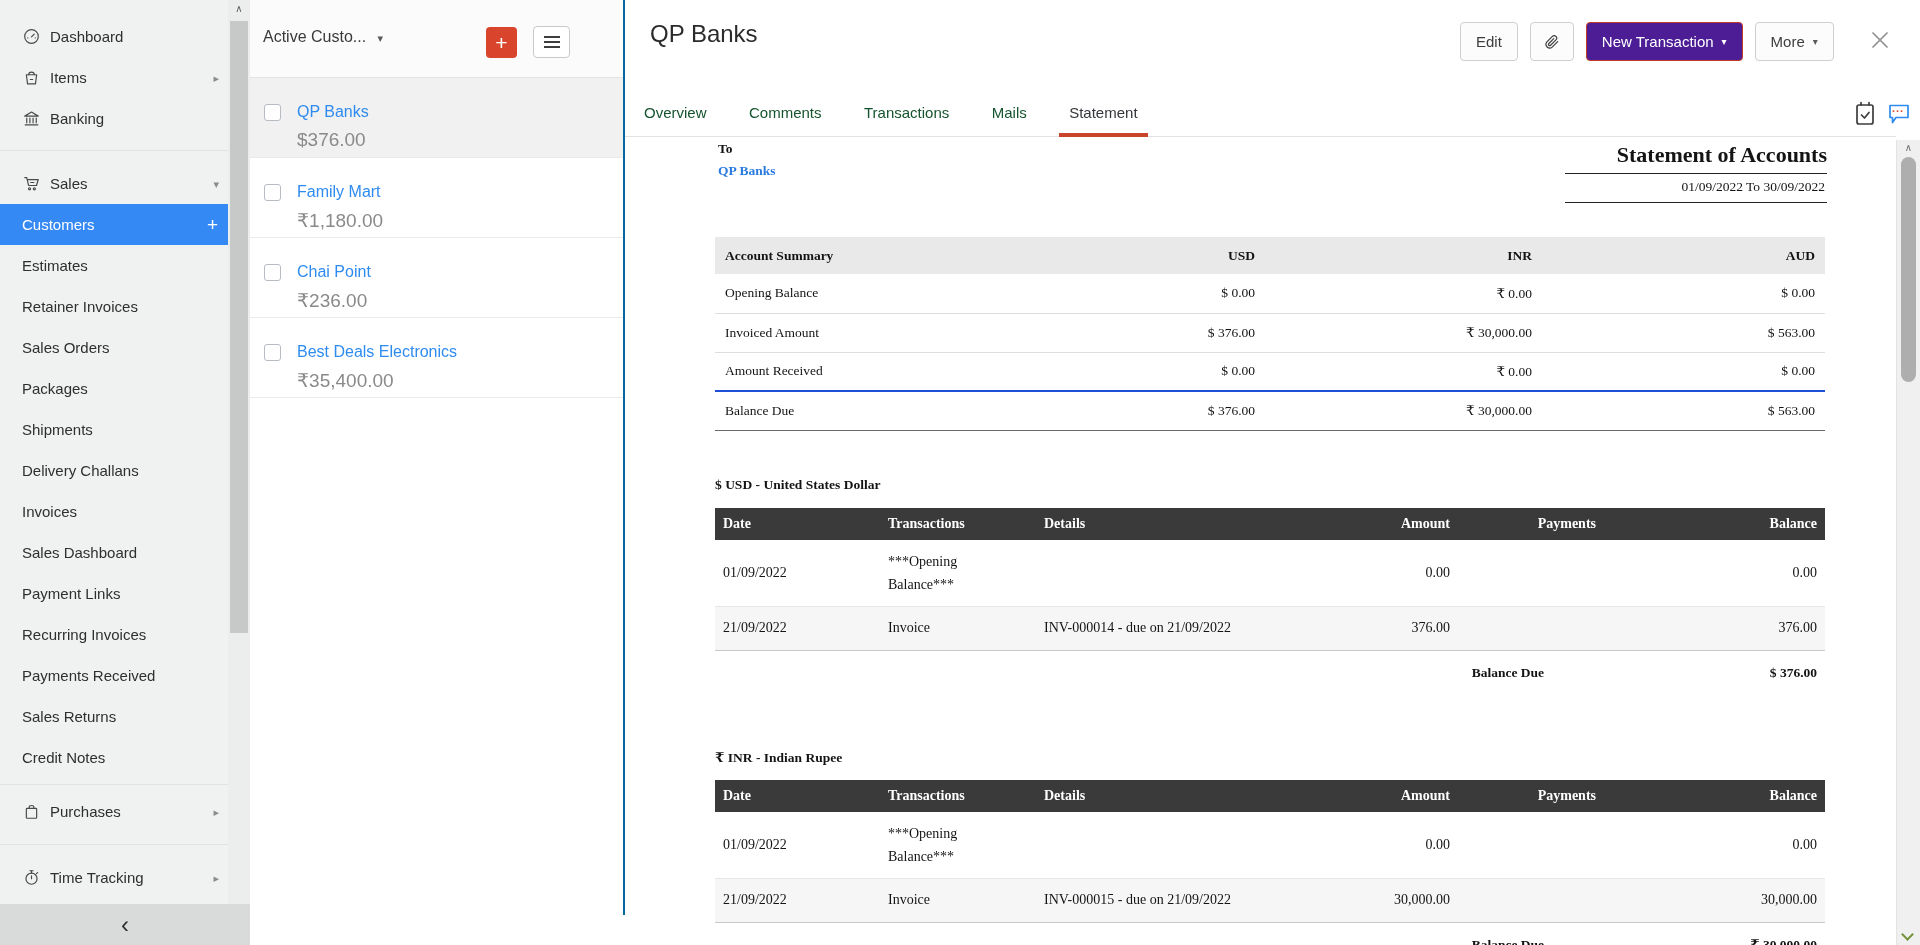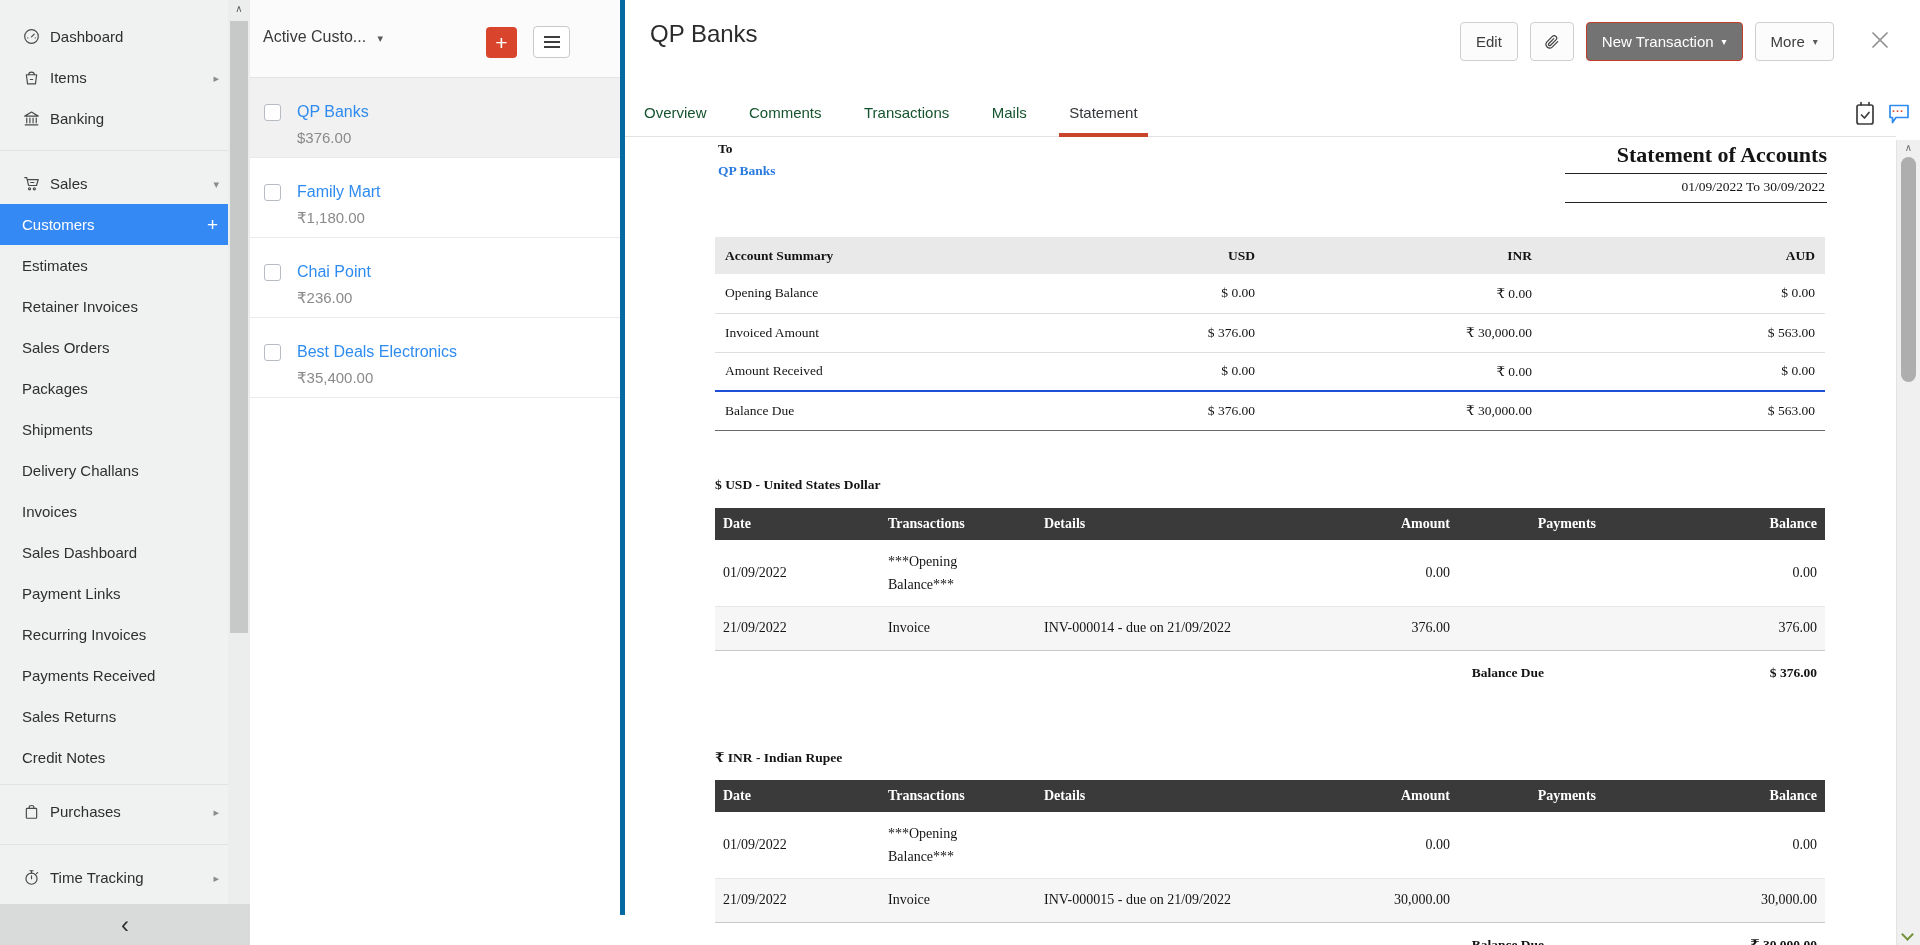--- a/index.html
+++ b/index.html
@@ -21,43 +21,43 @@
   .nav-divider.small { margin:6px 0 6px 0; }
   .nav-divider.mid { margin:12px 0 12px 0; }
   #sidebar-scrollbar { position:absolute; right:0; top:0; width:22px; height:904px; background:#eceded; }
   #sidebar-scroll-up { height:18px; text-align:center; font-size:10px; line-height:18px; color:#5f5f5f; cursor:pointer; }
   #sidebar-scroll-thumb { position:absolute; left:2px; top:21px; width:18px; height:612px; background:#c7c9c9; cursor:pointer; }
   #sidebar-collapse { position:absolute; left:0; bottom:0; width:250px; height:41px; background:#d9dada;
     display:flex; align-items:center; justify-content:center; cursor:pointer; }
   #sidebar-collapse .glyph { font-size:24px; color:#2f2f2f; line-height:1; }
 
   
-  #list-panel { position:absolute; left:250px; top:0; width:375px; height:915px; background:#fff; border-right:5px solid #0369a1; }
+  #list-panel { position:absolute; left:250px; top:0; width:375px; height:915px; background:#fff; border-right:2px solid #0369a1; }
   #list-header { height:78px; background:#fbfbfb; border-bottom:1px solid #e4e4e4; position:relative; }
   #filter-label { position:absolute; left:13px; top:28px; font-size:16px; color:#3a3a3a; cursor:pointer; }
   #filter-label .caret { font-size:11px; color:#5a5a5a; margin-left:7px; }
   #add-customer { position:absolute; left:236px; top:27px; width:31px; height:31px; background:#d8452c;
     border-radius:4px; color:#fff; font-size:21px; text-align:center; line-height:29px; cursor:pointer; border:none; }
   #list-menu { position:absolute; left:283px; top:26px; width:37px; height:32px; background:#fff; border:1px solid #c9c9c9;
     border-radius:4px; display:flex; flex-direction:column; justify-content:center; align-items:center; gap:3px; cursor:pointer; }
   #list-menu i { display:block; width:16px; height:2px; background:#3d3d3d; }
   .cust-row { height:80px; border-bottom:1px solid #eaeaea; position:relative; background:#fff; cursor:pointer; }
   .cust-row.selected { background:#f1f1f1; }
   .cbx { position:absolute; left:14px; top:26px; width:17px; height:17px; border:1.5px solid #b7bcc2; border-radius:3px; background:#fff; cursor:pointer; }
   .cust-name { position:absolute; left:47px; top:25px; font-size:16px; color:#2e8bf0; }
-  .cust-amt  { position:absolute; left:47px; top:51px; font-size:15px; color:#8a8a8a; }
+  .cust-amt  { position:absolute; left:47px; top:51px; font-size:19px; color:#8a8a8a; }
 
   
   #main { position:absolute; left:625px; top:0; width:1295px; height:945px; background:#fff; }
   #page-title { position:absolute; left:25px; top:20px; font-size:24px; font-weight:500; color:#2b2b2b; }
   #header-actions { position:absolute; left:835px; top:22px; height:39px; display:flex; gap:12px; }
   .btn { height:39px; border:1px solid #cfcfcf; background:#fcfcfc; border-radius:4px; font-size:15px; color:#3d3d3d;
     display:flex; align-items:center; justify-content:center; padding:0 15px; cursor:pointer; white-space:nowrap; }
   .btn .caret { font-size:10px; margin-left:8px; color:#5a5a5a; }
-  .btn.primary { background:#737373; border-color:#c23d27; color:#fff; }
+  .btn.primary { background:#4c1d95; border-color:#c23d27; color:#fff; }
   .btn.primary .caret { color:#fff; }
   #close-btn { position:absolute; left:1243px; top:28px; width:26px; height:26px; cursor:pointer; }
 
   #tabbar { position:absolute; left:0; top:100px; width:1271px; height:37px; border-bottom:1px solid #e2e2e2; padding-left:19px; }
   .tab { position:relative; display:inline-block; height:37px; line-height:26px; margin-right:38px;
     font-size:15px; color:#14532d; cursor:pointer; }
   .tab.active { color:#33363b; font-weight:500; }
   .tab-underline { position:absolute; left:-10px; right:-10px; bottom:0; height:4px; background:#c8452c; }
   #tab-icons { position:absolute; left:1228px; top:100px; display:flex; gap:9px; align-items:center; }
   .tab-ico { width:25px; height:27px; cursor:pointer; position:relative; }

